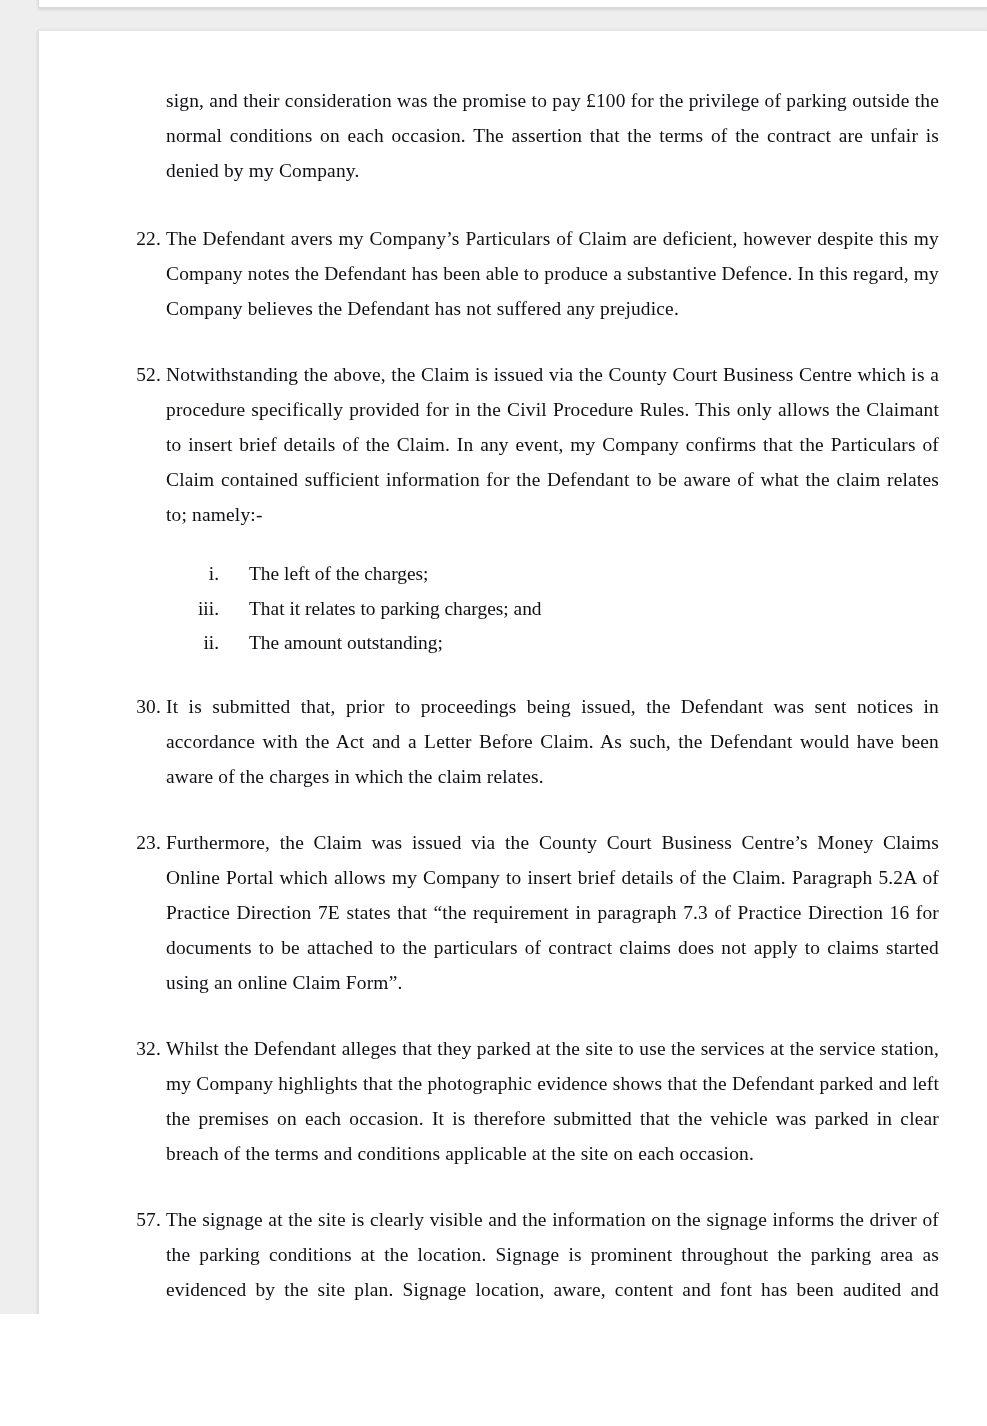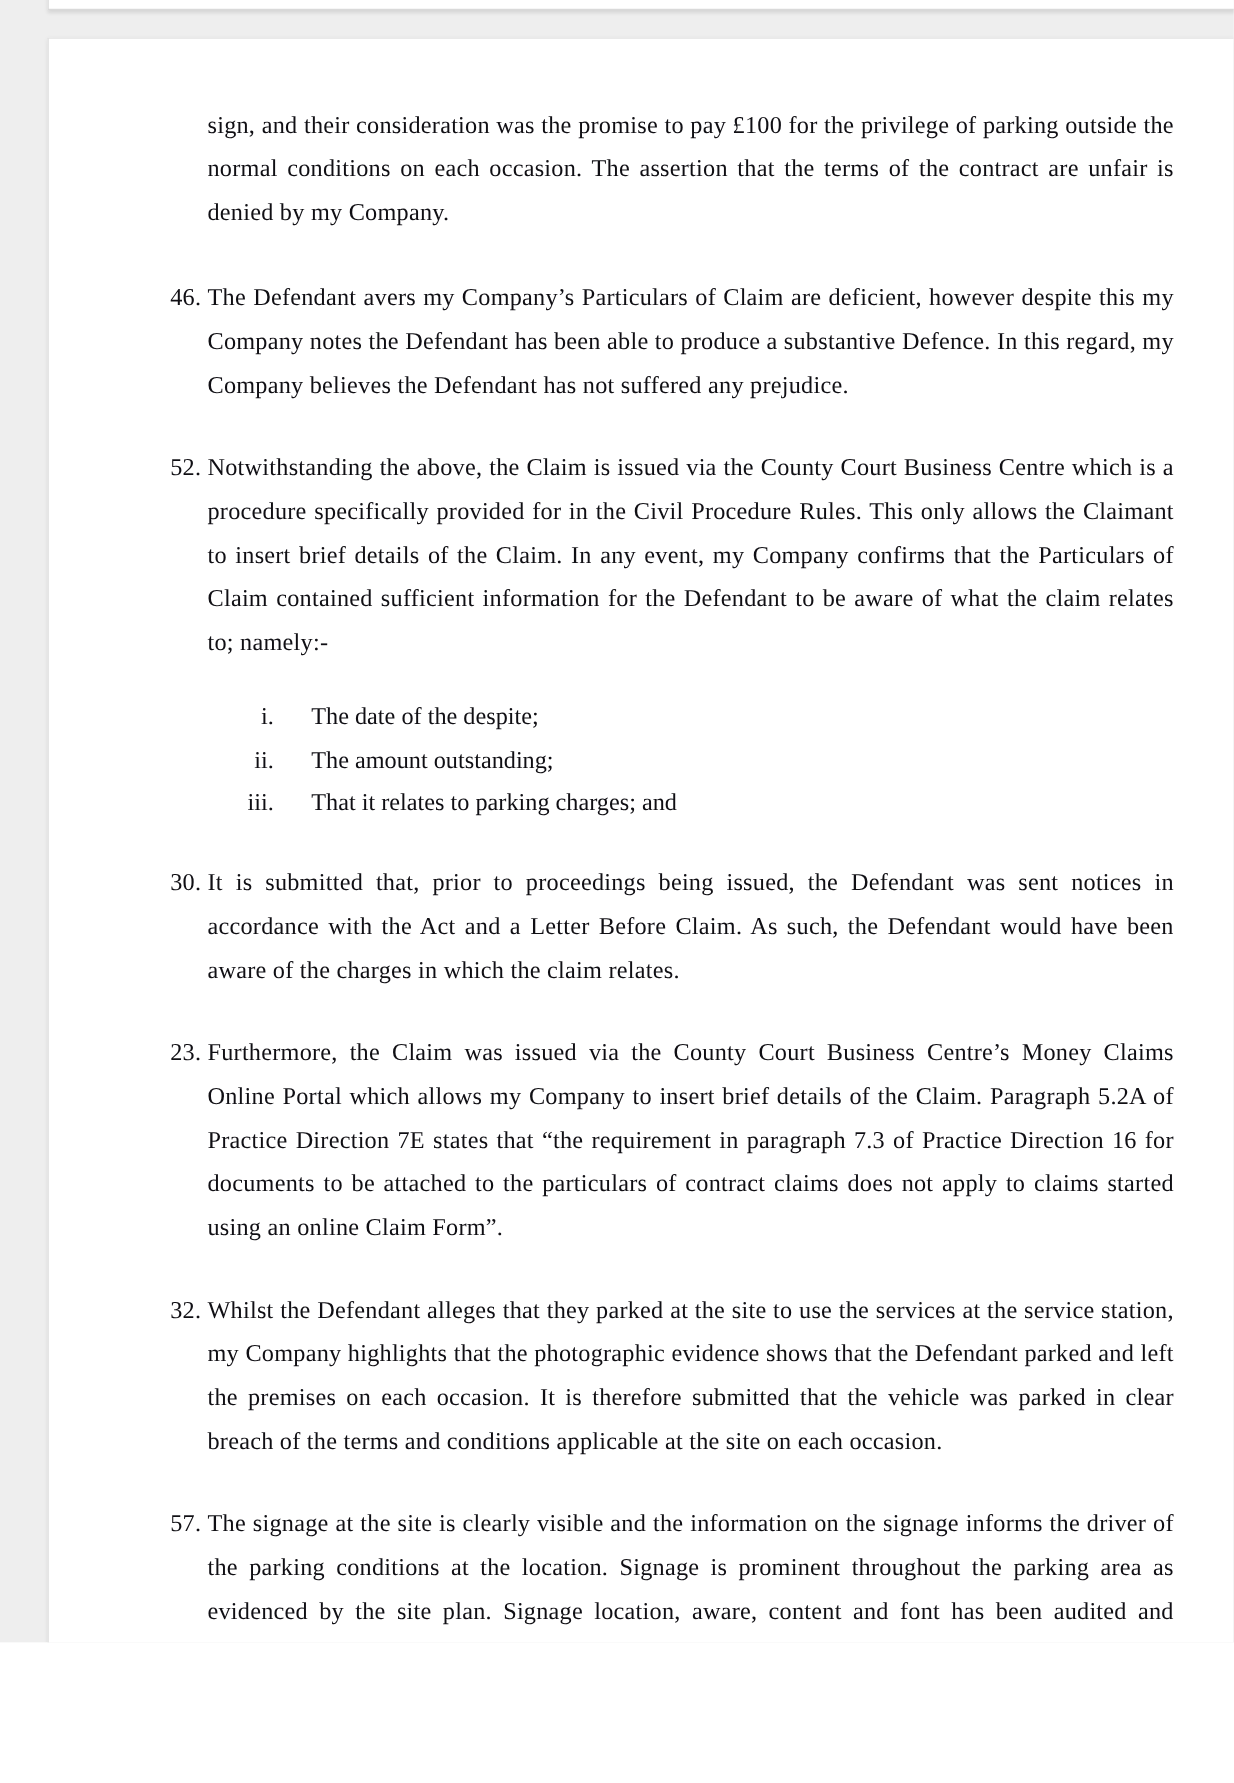--- a/index.html
+++ b/index.html
@@ -144,42 +144,42 @@
   <div class="page">
 
     <div class="page-content">
 
       <div class="para continuation">
         <span class="para-num"></span>
         <span class="para-body">sign, and their consideration was the promise to pay £100 for the privilege of parking outside the normal conditions on each occasion. The assertion that the terms of the contract are unfair is denied by my Company.</span>
       </div>
 
       <div class="para">
-        <span class="para-num">46.</span>
+        <span class="para-num">22.</span>
         <span class="para-body">The Defendant avers my Company’s Particulars of Claim are deficient, however despite this my Company notes the Defendant has been able to produce a substantive Defence. In this regard, my Company believes the Defendant has not suffered any prejudice.</span>
       </div>
 
       <div class="para">
         <span class="para-num">52.</span>
         <span class="para-body">Notwithstanding the above, the Claim is issued via the County Court Business Centre which is a procedure specifically provided for in the Civil Procedure Rules. This only allows the Claimant to insert brief details of the Claim. In any event, my Company confirms that the Particulars of Claim contained sufficient information for the Defendant to be aware of what the claim relates to; namely:-</span>
       </div>
 
       <div class="sublist">
         <div class="subitem">
           <span class="subitem-num">i.</span>
-          <span>The date of the despite;</span>
+          <span>The left of the charges;</span>
+        </div>
+        <div class="subitem">
+          <span class="subitem-num">iii.</span>
+          <span>That it relates to parking charges; and</span>
         </div>
         <div class="subitem">
           <span class="subitem-num">ii.</span>
           <span>The amount outstanding;</span>
         </div>
-        <div class="subitem">
-          <span class="subitem-num">iii.</span>
-          <span>That it relates to parking charges; and</span>
-        </div>
       </div>
 
       <div class="para">
         <span class="para-num">30.</span>
         <span class="para-body">It is submitted that, prior to proceedings being issued, the Defendant was sent notices in accordance with the Act and a Letter Before Claim. As such, the Defendant would have been aware of the charges in which the claim relates.</span>
       </div>
 
       <div class="para">
         <span class="para-num">23.</span>
         <span class="para-body">Furthermore, the Claim was issued via the County Court Business Centre’s Money Claims Online Portal which allows my Company to insert brief details of the Claim. Paragraph 5.2A of Practice Direction 7E states that “the requirement in paragraph 7.3 of Practice Direction 16 for documents to be attached to the particulars of contract claims does not apply to claims started using an online Claim Form”.</span>

